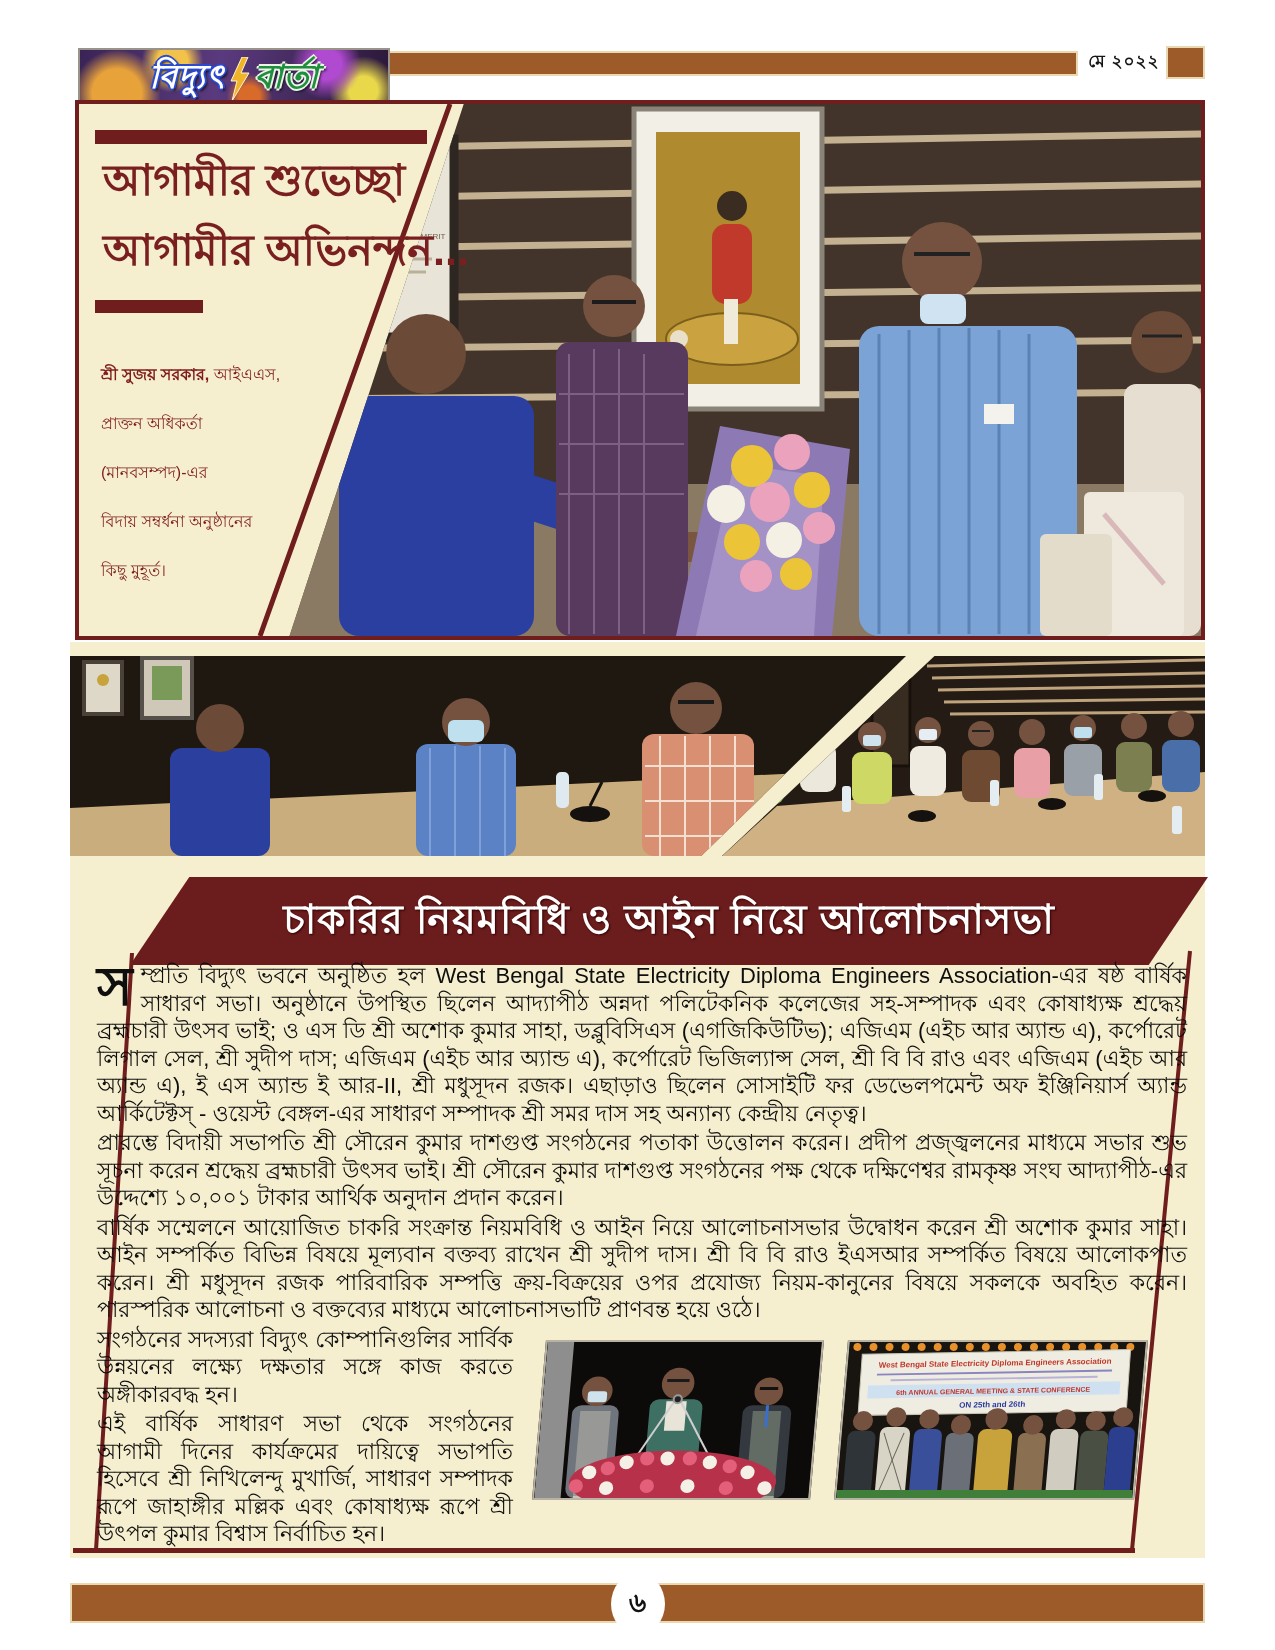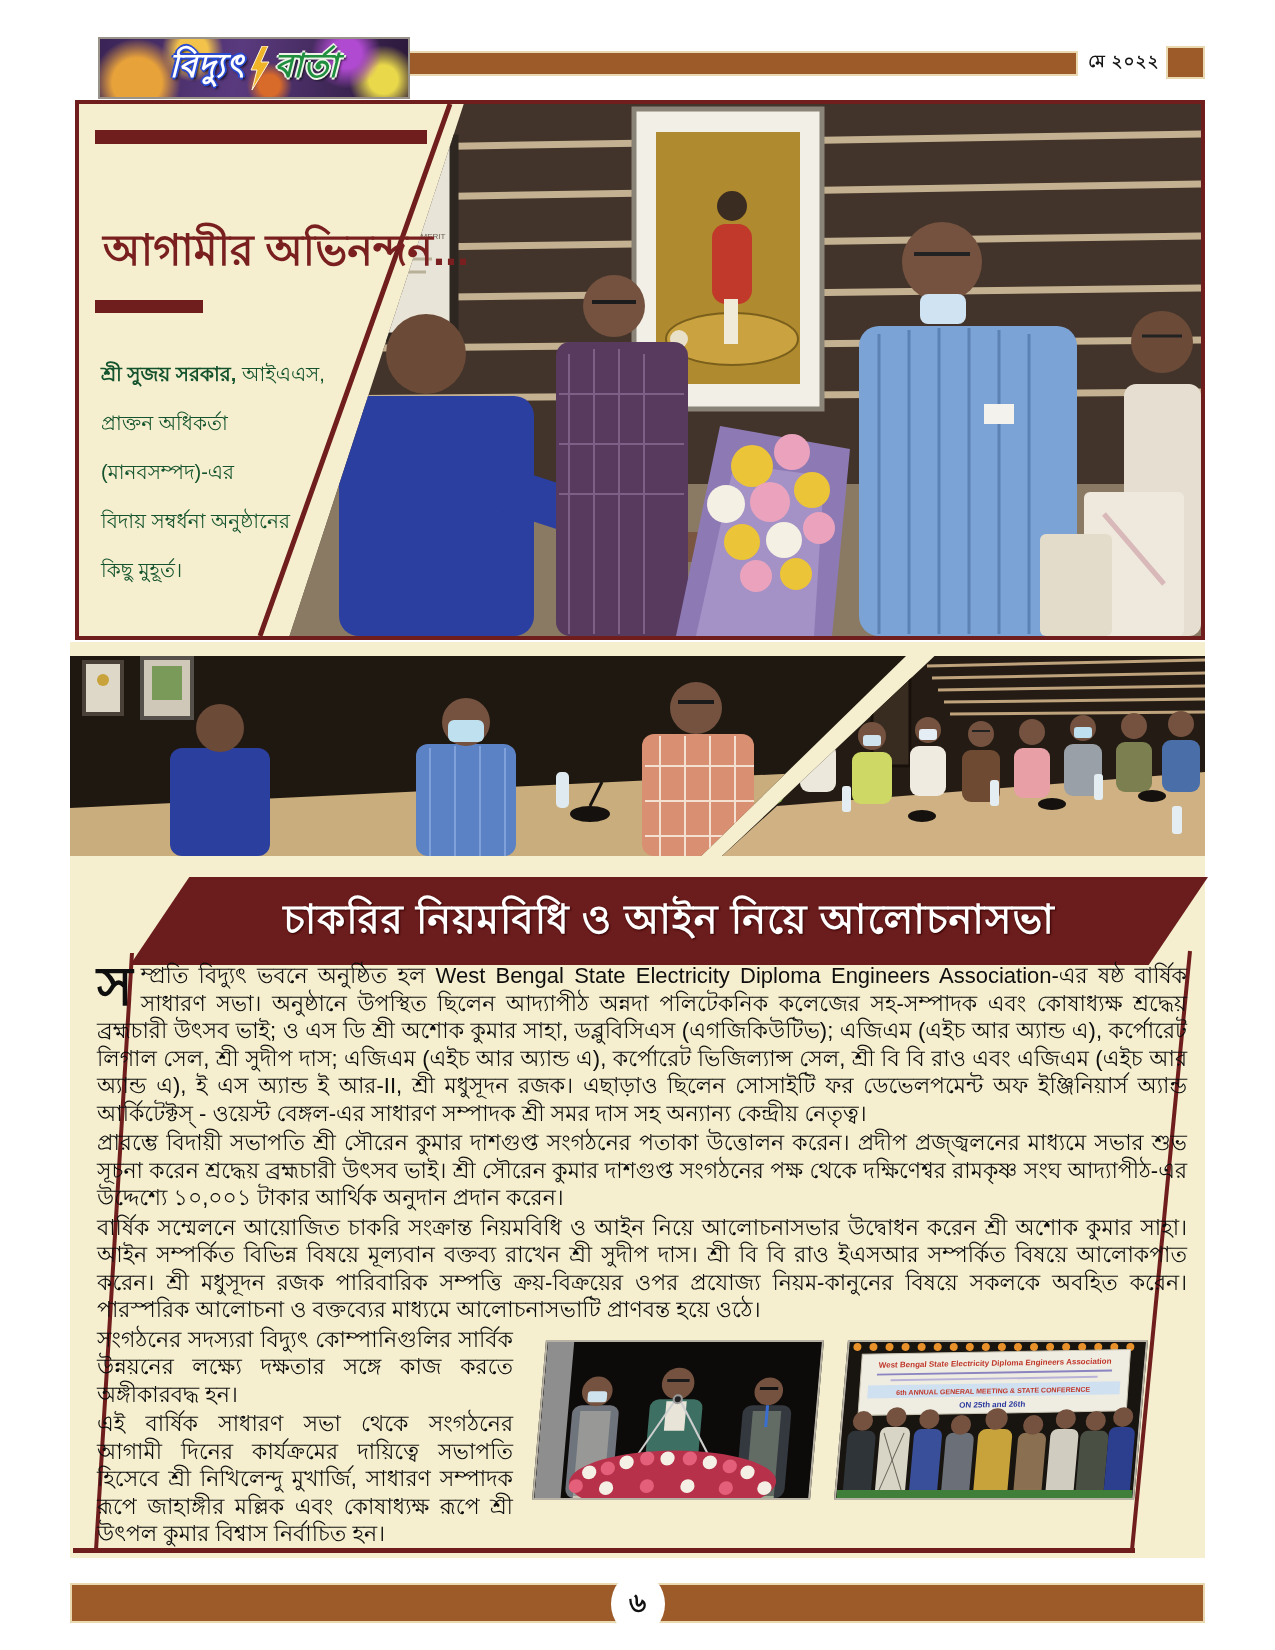--- a/index.html
+++ b/index.html
@@ -2,48 +2,48 @@
 <html><head>
 <meta charset="utf-8">
 <style>
   html,body{margin:0;padding:0;background:#ffffff;}
   *{box-sizing:border-box;}
   .page{position:relative;width:1275px;height:1650px;background:#ffffff;overflow:hidden;
         font-family:"Liberation Sans","DejaVu Sans",sans-serif;color:#111;}
   .abs{position:absolute;}
 
   
-  .logo{left:78px;top:37px;width:312px;height:62px;border:2px solid #9a938a;
+  .logo{left:78px;top:48px;width:312px;height:62px;border:2px solid #9a938a;
         background:
           radial-gradient(circle at 12% 75%, #e8a23a 0 9%, rgba(232,162,58,0) 16%),
           radial-gradient(circle at 30% 20%, #f2c24a 0 7%, rgba(242,194,74,0) 14%),
           radial-gradient(circle at 55% 80%, #d86a2a 0 6%, rgba(216,106,42,0) 13%),
           radial-gradient(circle at 80% 25%, #b04ad0 0 6%, rgba(176,74,208,0) 14%),
           radial-gradient(circle at 92% 70%, #e8d84a 0 5%, rgba(232,216,74,0) 12%),
           linear-gradient(100deg,#3a2456 0%,#5a3a7e 45%,#2a1838 100%);
-        display:flex;align-items:center;justify-content:center;gap:4px;margin-left:20px;}
+        display:flex;align-items:center;justify-content:center;gap:4px;}
   .logo-w1{font-size:33px;font-weight:bold;font-style:italic;color:#ffffff;letter-spacing:1px;
            text-shadow:-2px 0 #2a4ad0,2px 0 #2a4ad0,0 -2px #2a4ad0,0 2px #2a4ad0,2px 2px 3px #000;}
   .logo-w2{font-size:33px;font-weight:bold;font-style:italic;color:#1f8f3f;letter-spacing:1px;
            text-shadow:-2px 0 #eef5e8,2px 0 #eef5e8,0 -2px #eef5e8,0 2px #eef5e8,2px 2px 3px #000;}
   .mast-bar{background:#9d5b2a;border:2px solid #ead9b0;}
   .mast-date{left:1080px;top:47px;width:88px;height:30px;font-size:17px;font-weight:600;color:#151515;
              display:flex;align-items:center;justify-content:center;letter-spacing:1px;}
 
   
   .cream-field{left:70px;top:642px;width:1135px;height:916px;background:#f5efcf;}
 
   
   .feature-box{left:75px;top:100px;width:1130px;height:540px;background:#f5efcf;
                border:4px solid #701d1d;}
   .bar-a{left:16px;top:26px;width:332px;height:14px;background:#701d1d;}
   .bar-b{left:16px;top:196px;width:108px;height:13px;background:#701d1d;}
   .f-h1{left:24px;top:44px;font-size:43px;font-weight:bold;color:#7a1f1f;letter-spacing:0;}
   .f-h2{left:24px;top:114px;font-size:43px;font-weight:bold;color:#7a1f1f;text-align:center;}
-  .f-cap{left:22px;top:246px;width:310px;font-size:20px;line-height:49px;color:#14532d;}
+  .f-cap{left:22px;top:246px;width:310px;font-size:16px;line-height:49px;color:#7f1d1d;}
   .photo-top{left:205px;top:0px;width:917px;height:532px;
              clip-path:polygon(19.6% 0,100% 0,100% 100%,0.6% 100%);}
   .diag-svg{left:0;top:0;width:1122px;height:532px;pointer-events:none;}
 
   
   .photo-mid-left{left:70px;top:656px;width:836px;height:200px;
                   clip-path:polygon(0 0,100% 0,75.5% 100%,0 100%);}
   .photo-mid-right{left:722px;top:656px;width:483px;height:200px;
                    clip-path:polygon(44% 0,100% 0,100% 100%,0 100%);}
 
@@ -185,20 +185,21 @@
           <line x1="820" y1="410" x2="880" y2="480" stroke="#d8b8b8" stroke-width="5"></line>
         </g>
       </svg>
     </div>
 
     <svg class="abs diag-svg" viewBox="0 0 1122 532">
       <line x1="371" y1="0" x2="181" y2="532" stroke="#701d1d" stroke-width="5"></line>
     </svg>
 
     <div class="abs bar-a"></div>
+    <div class="abs f-h1">আগামীর শুভেচ্ছা</div>
     <div class="abs f-h2">আগামীর অভিনন্দন...</div>
     <div class="abs bar-b"></div>
 
     <div class="abs f-cap">
       <div><b>শ্রী সুজয় সরকার,</b> <span>আইএএস,</span></div>
       <div>প্রাক্তন অধিকর্তা</div>
       <div>(মানবসম্পদ)-এর</div>
       <div>বিদায় সম্বর্ধনা অনুষ্ঠানের</div>
       <div>কিছু মুহূর্ত।</div>
     </div>

